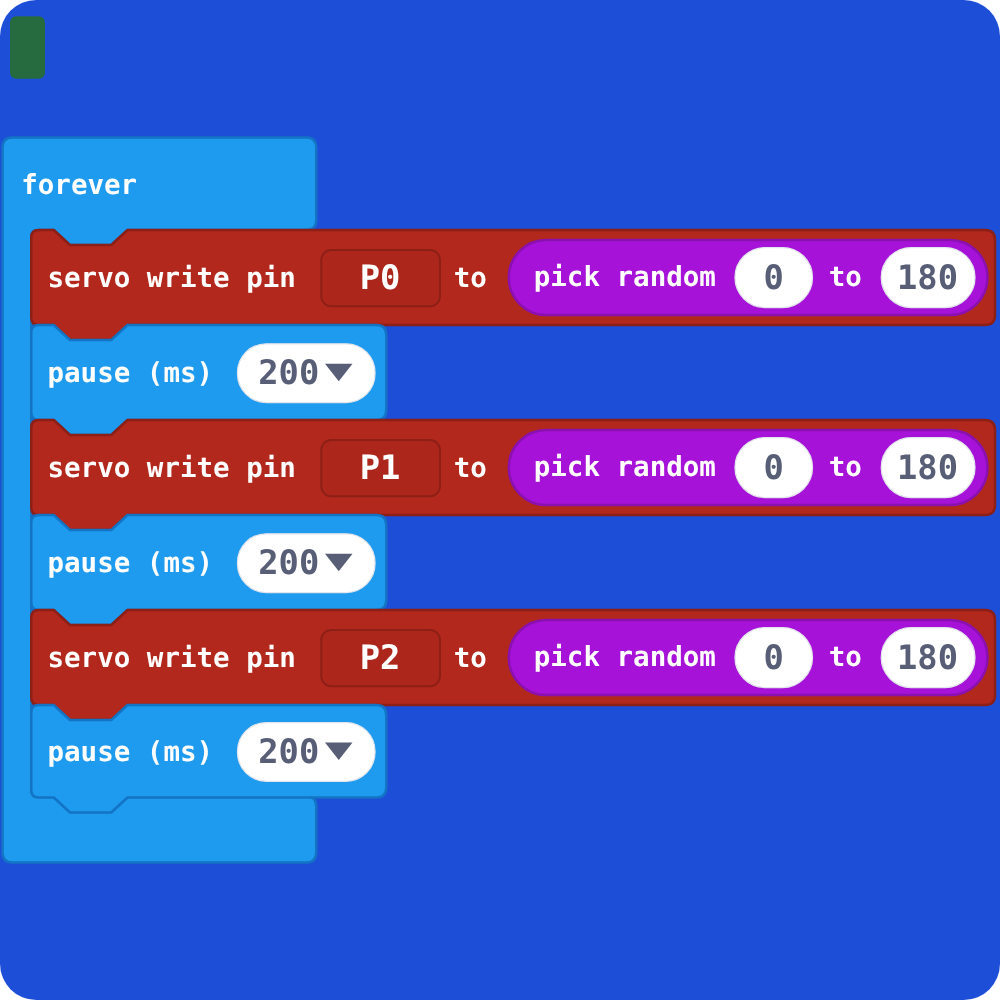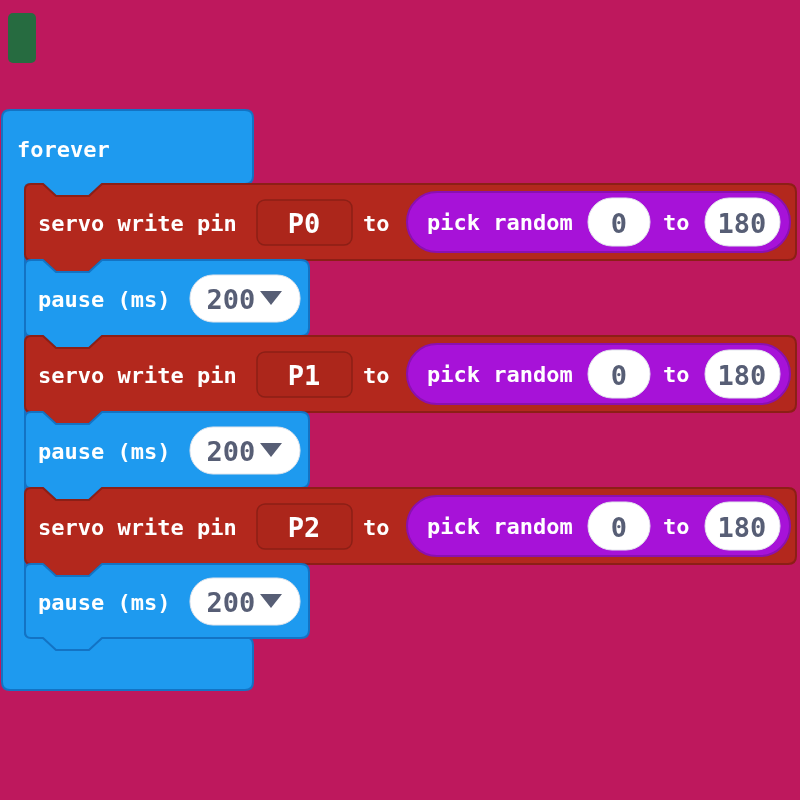--- a/index.html
+++ b/index.html
@@ -1,16 +1,16 @@
 <!DOCTYPE html>
 <html><head>
 <meta charset="utf-8">
 <style>
   html,body { margin:0; padding:0; background:#ffffff; }
-  .stage { width:800px; height:800px; position:relative; background:#be185d; }
+  .stage { width:800px; height:800px; position:relative; background:#1d4ed8;border-radius:29px; }
   svg text {
     font-family:"DejaVu Sans Mono", monospace;
     font-weight:bold;
     dominant-baseline:central;
   }
   .lbl  { font-size:22px; fill:#ffffff; }
   .fld  { font-size:27px; fill:#575e75; }
   .fldw { font-size:27px; fill:#ffffff; }
   .mid  { text-anchor:middle; }
   .blue-stroke   { stroke:#1373c4; stroke-width:2; stroke-linejoin:round; }

